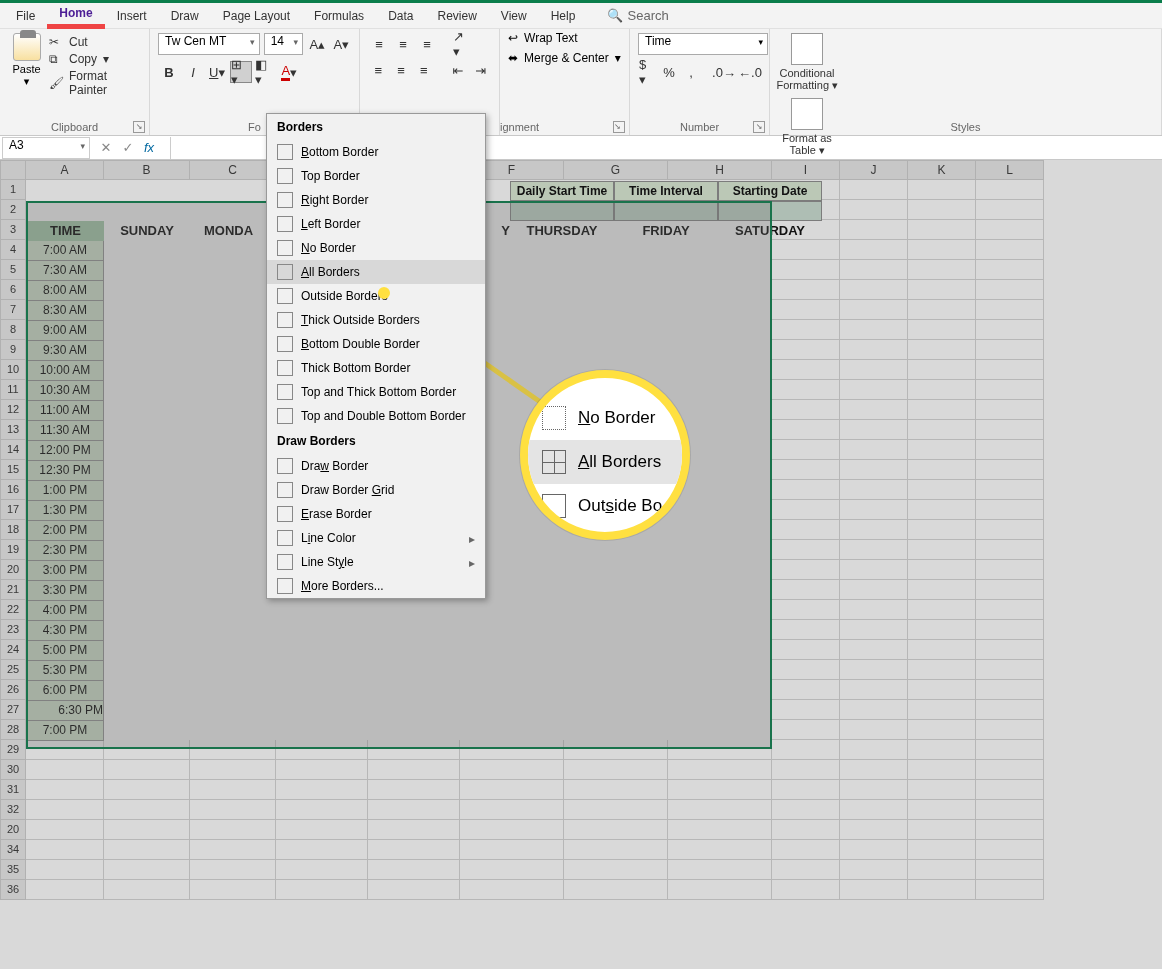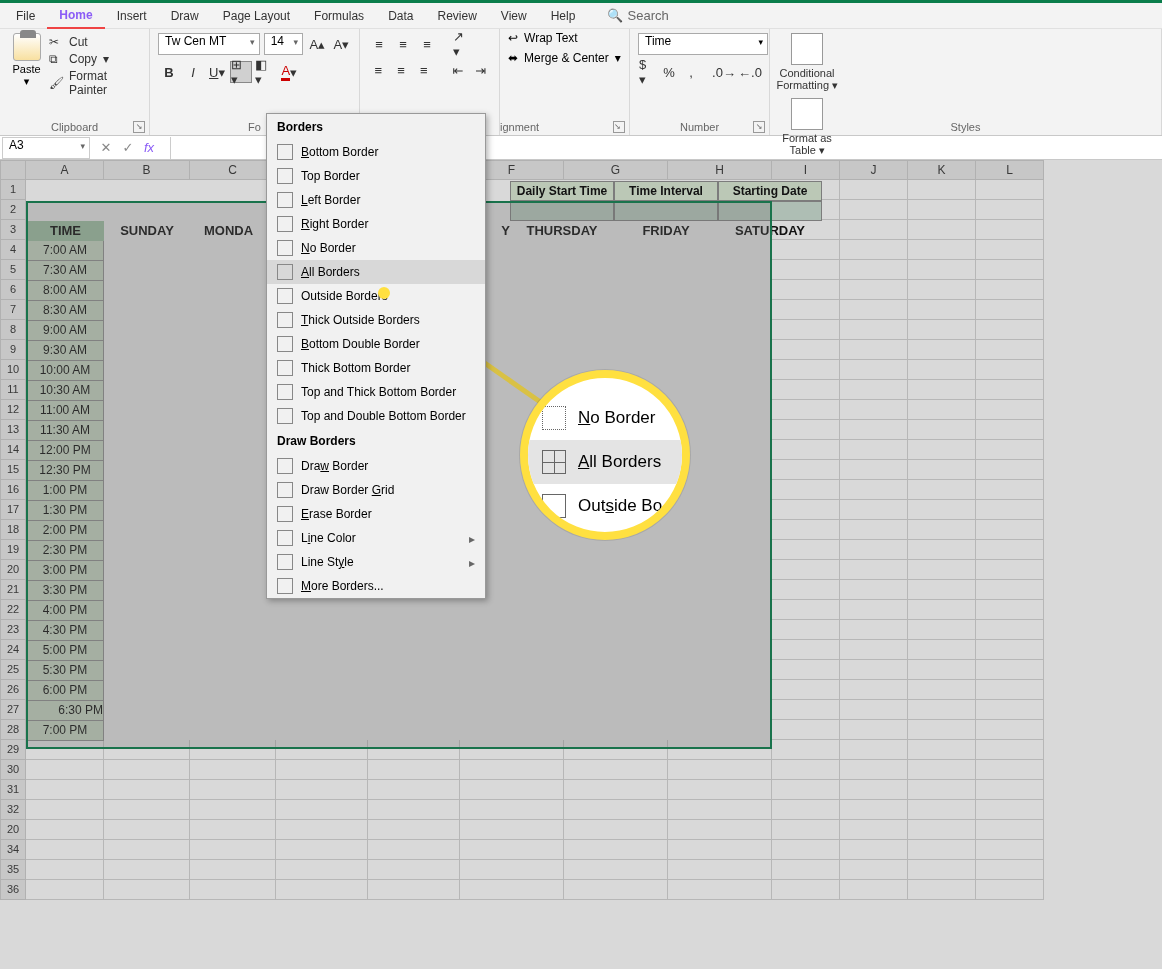--- a/index.html
+++ b/index.html
@@ -1,20 +1,20 @@
 <!DOCTYPE html>
 <html><head>
 <meta charset="utf-8">
 <style>
 *{box-sizing:border-box;margin:0;padding:0;font-family:"Segoe UI",Arial,sans-serif}
 body{background:#fff;overflow:hidden;width:1162px;height:969px;position:relative}
 .titlebar{height:3px;background:#0a7d4b}
 .menubar{height:26px;background:#f3f3f3;display:flex;align-items:center;padding:0 4px;border-bottom:1px solid #e0e0e0}
 .menubar .m{padding:0 12px;font-size:12px;color:#333;cursor:pointer;height:26px;display:flex;align-items:center}
-.menubar .m.active{color:#8b5cf6;border-bottom:2px solid #ef4444;font-weight:600}
+.menubar .m.active{color:#4c1d95;border-bottom:5px solid #ef4444;font-weight:600}
 .menubar .search{margin-left:20px;color:#666;font-size:13px;display:flex;align-items:center;gap:4px}
 .ribbon{height:107px;background:#f3f3f3;display:flex;border-bottom:1px solid #c8c8c8}
 .rgroup{border-right:1px solid #d8d8d8;padding:4px 8px 2px;display:flex;flex-direction:column;position:relative}
 .rgroup .glabel{position:absolute;bottom:2px;left:0;right:0;text-align:center;font-size:11px;color:#666}
 .rgroup .dlaunch{position:absolute;bottom:2px;right:4px;width:12px;height:12px;border:1px solid #999;font-size:8px;text-align:center;line-height:10px;color:#666}
 .clip{width:150px}
 .clip-row{display:flex;gap:4px}
 .paste{width:40px;text-align:center;font-size:11px}
 .paste .ico{width:28px;height:28px;margin:0 auto 2px;background:linear-gradient(#fff,#f8e0a0);border:1px solid #aaa;border-radius:3px;position:relative}
 .paste .ico::after{content:"";position:absolute;top:-4px;left:6px;width:16px;height:8px;background:#888;border-radius:3px 3px 0 0}
@@ -40,21 +40,21 @@
 .styles{flex:1;display:flex;gap:6px;padding:4px 6px}
 .bigbtn{width:62px;text-align:center;font-size:11px;color:#333;cursor:pointer}
 .bigbtn .bico{width:32px;height:32px;margin:0 auto 2px;border:1px solid #999;background:#fff;position:relative}
 .stylebox{width:96px;height:22px;border:1px solid #aaa;font-size:12px;padding:3px 6px;margin:1px}
 .sb-normal{background:#fff}.sb-bad{background:#f4c7c3;color:#900}.sb-check{background:#a5a5a5;color:#fff;border:2px solid #555}.sb-exp{font-style:italic;color:#666}
 .namebox{height:24px;background:#fff;border-bottom:1px solid #c8c8c8;display:flex;align-items:center}
 .nbox{width:88px;height:22px;border:1px solid #ccc;padding:0 6px;font-size:12px;margin-left:2px;position:relative}
 .nbox::after{content:"▾";position:absolute;right:4px;top:3px;font-size:9px;color:#666}
 .fxbtns{display:flex;gap:2px;margin:0 6px}
 .fxbtns span{width:20px;height:20px;display:inline-flex;align-items:center;justify-content:center;color:#888;font-size:13px}
-.fx{font-style:italic;font-size:13px;color:#8b5cf6;margin-right:16px}
+.fx{font-style:italic;font-size:13px;color:#0369a1;margin-right:16px}
 .fbar{flex:1;height:22px;border-left:1px solid #ccc}
 .sheet{position:relative;background:#fff}
 .colhdr{display:flex;height:20px}
 .corner{width:26px;background:#e8e8e8;border:1px solid #ccc}
 .ch{background:#e8e8e8;border:1px solid #ccc;border-left:none;text-align:center;font-size:12px;color:#333;line-height:18px}
 .ch.a{width:78px}.ch.b{width:86px}.ch.c{width:86px}.ch.d{width:92px}.ch.e{width:92px}.ch.f{width:104px}.ch.g{width:104px}.ch.h{width:104px}
 .ch.nar{width:68px}
 .rowhdr{width:26px}
 .rh{height:20px;background:#e8e8e8;border:1px solid #ccc;border-top:none;text-align:center;font-size:11px;color:#333;line-height:18px}
 .sel-overlay{position:absolute;left:26px;top:41px;width:746px;height:548px;background:rgba(120,120,120,0.28);border:2px solid #0a7d4b;pointer-events:none}
@@ -528,22 +528,22 @@
  <div class="sel-overlay"></div>
 
  <div class="dim"></div>
 </div>
 
 <div class="dropdown">
  <div class="dh">Borders</div>
  <div id="dditems">
       <div class="di"><div class="dico"></div><span class="u">B</span>ottom Border</div>
       <div class="di"><div class="dico"></div>Top Border</div>
+      <div class="di"><div class="dico"></div><span class="u">R</span>ight Border</div>
       <div class="di"><div class="dico"></div><span class="u">L</span>eft Border</div>
-      <div class="di"><div class="dico"></div><span class="u">R</span>ight Border</div>
       <div class="di"><div class="dico"></div><span class="u">N</span>o Border</div>
       <div class="di hl"><div class="dico"></div><span class="u">A</span>ll Borders</div>
       <div class="di"><div class="dico"></div>Outside Borders</div>
       <div class="di"><div class="dico"></div><span class="u">T</span>hick Outside Borders</div>
       <div class="di"><div class="dico"></div><span class="u">B</span>ottom Double Border</div>
       <div class="di"><div class="dico"></div>Thick Bottom Border</div>
       <div class="di"><div class="dico"></div>Top and Thick Bottom Border</div>
       <div class="di"><div class="dico"></div>Top and Double Bottom Border</div>
     </div>
  <div class="dh">Draw Borders</div>

